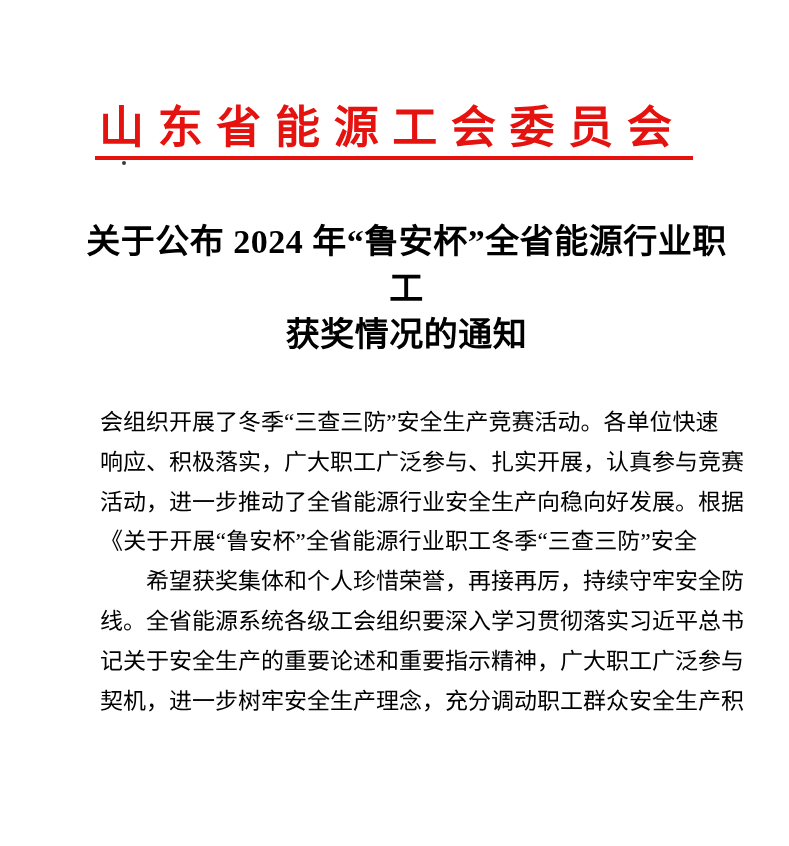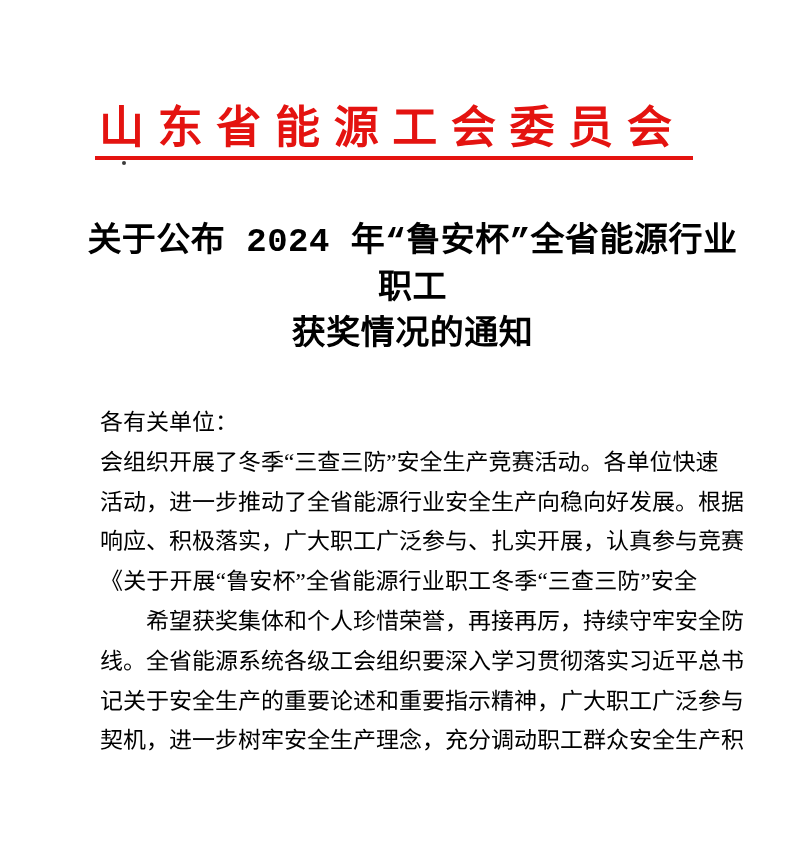--- a/index.html
+++ b/index.html
@@ -44,29 +44,28 @@
     left: 122px;
     top: 161px;
     width: 4px;
     height: 4px;
     border-radius: 50%;
     background: #3c3c3c;
   }
   
   .doc-title {
     position: absolute;
-    left: 78px;
+    left: 72px;
     top: 219px;
     width: 669px;
     text-align: center;
     font-size: 34px;
     line-height: 46.5px;
     font-weight: 700;
     letter-spacing: 0.5px;
-    font-family: Liberation Mono, monospace;
   }
   
   .doc-body {
     position: absolute;
     left: 100px;
     top: 403px;
     width: 597px;
     font-size: 23px;
     line-height: 39.8px;
   }
@@ -104,24 +103,23 @@
     <div class="red-rule"></div>
     <div class="speck"></div>
   </header>
 
   <div class="doc-title">
     <div>关于公布 2024 年“鲁安杯”全省能源行业职工</div>
     <div>获奖情况的通知</div>
   </div>
 
   <div class="doc-body">
-    <div class="bline salutation">各有关单位：</div>
     <div class="bline">会组织开展了冬季“三查三防”安全生产竞赛活动。各单位快速</div>
+    <div class="bline">响应、积极落实，广大职工广泛参与、扎实开展，认真参与竞赛</div>
     <div class="bline">活动，进一步推动了全省能源行业安全生产向稳向好发展。根据</div>
-    <div class="bline">响应、积极落实，广大职工广泛参与、扎实开展，认真参与竞赛</div>
     <div class="bline">《关于开展“鲁安杯”全省能源行业职工冬季“三查三防”安全</div>
     <div class="bline indent">希望获奖集体和个人珍惜荣誉，再接再厉，持续守牢安全防</div>
     <div class="bline">线。全省能源系统各级工会组织要深入学习贯彻落实习近平总书</div>
     <div class="bline">记关于安全生产的重要论述和重要指示精神，广大职工广泛参与</div>
     <div class="bline">契机，进一步树牢安全生产理念，充分调动职工群众安全生产积</div>
   </div>
 
 </div>
 
 </body></html>

